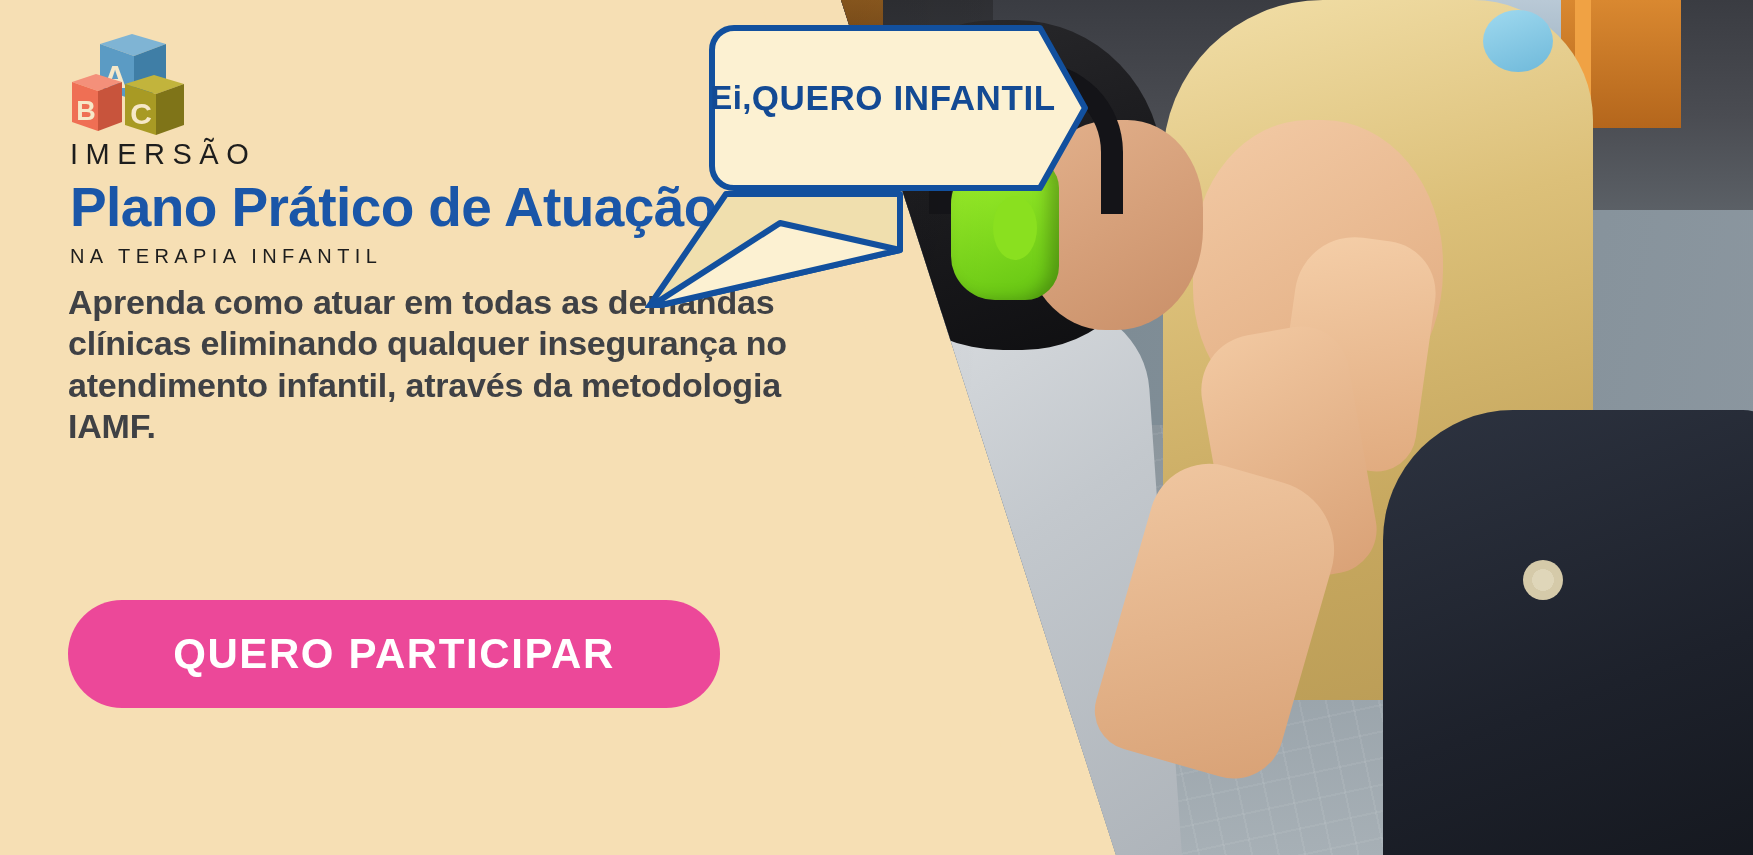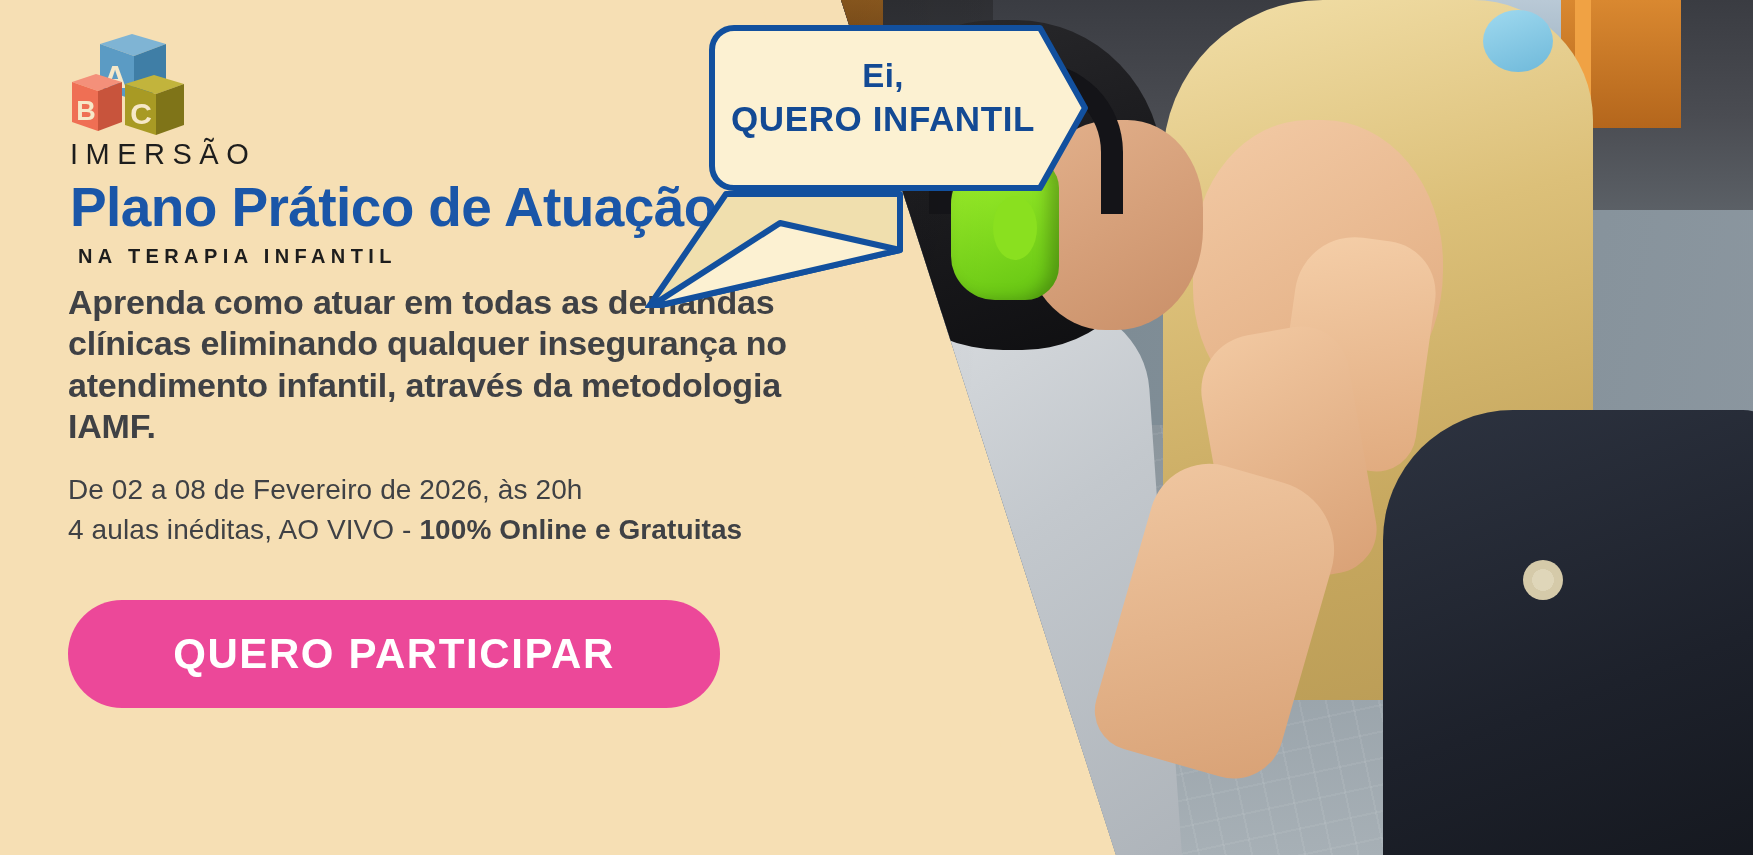--- a/index.html
+++ b/index.html
@@ -177,22 +177,22 @@
   }
   .brand .kicker{
     font-size:29px;font-weight:400;letter-spacing:7.5px;
     color:#1d1d1d;line-height:1;margin:0 0 10px 0;
   }
   .brand .title{
     font-size:55px;font-weight:700;letter-spacing:-0.6px;
     color:#1a56a8;line-height:1.05;margin:0 0 9px 0;
   }
   .brand .sub{
-    font-size:20px;font-weight:700;letter-spacing:5.4px;
-    color:#1d1d1d;line-height:1;margin:8px;
+    font-size:20px;font-weight:400;letter-spacing:5.4px;
+    color:#1d1d1d;line-height:1;margin:0;
   }
 
   .headline{
     position:absolute;left:68px;top:282px;width:760px;
     font-size:34px;font-weight:700;line-height:1.22;
     color:#3f4145;letter-spacing:-0.2px;
     font-stretch:condensed;
   }
 
   .dates{
@@ -216,21 +216,21 @@
     cursor:pointer;
     padding:0;
   }
 
   
   .bubble-wrap{
     position:absolute;left:630px;top:18px;width:460px;height:290px;z-index:4;
   }
   .bubble-text{
     position:absolute;left:0;top:0;width:460px;height:160px;
-    display:flex;flex-direction:column;align-items:center;justify-content:center;
+    display:flex;flex-direction:row;align-items:center;justify-content:center;
     color:#134a94;
     font-size:33px;font-weight:700;line-height:1.26;
     letter-spacing:.4px;
     pointer-events:none;
     padding-left:46px;box-sizing:border-box;
   }
   .bubble-text .l2{font-size:35px;letter-spacing:.6px;}
 </style>
 </head>
 <body>
@@ -292,24 +292,20 @@
     </div>
 
     <div class="brand">
       <div class="kicker">IMERSÃO</div>
       <div class="title">Plano Prático de Atuação</div>
       <div class="sub">NA TERAPIA INFANTIL</div>
     </div>
 
     <div class="headline">Aprenda como atuar em todas as demandas clínicas eliminando qualquer insegurança no atendimento infantil, através da metodologia IAMF.</div>
 
-    <div class="dates">
-      <div class="line">De 02 a 08 de Fevereiro de 2026, às 20h</div>
-      <div class="line"><span>4 aulas inéditas, AO VIVO - </span><b>100% Online e Gratuitas</b></div>
-    </div>
 
     <button class="cta" type="button">QUERO PARTICIPAR</button>
   </div>
 
   <div class="bubble-wrap">
     <svg width="460" height="290" viewBox="0 0 460 290">
 
       <path d="M 96,176 L 270,176 L 270,232 L 18,290 Z" fill="#F0DFAE" stroke="none"></path>
       <path d="M 96,176 L 270,176 L 270,232 L 18,290 Z" fill="none" stroke="#12509E" stroke-width="6" stroke-linejoin="round"></path>
       <path d="M 150,205 L 270,232 L 18,290 Z" fill="#FCF1D2" stroke="#12509E" stroke-width="6" stroke-linejoin="round"></path>

